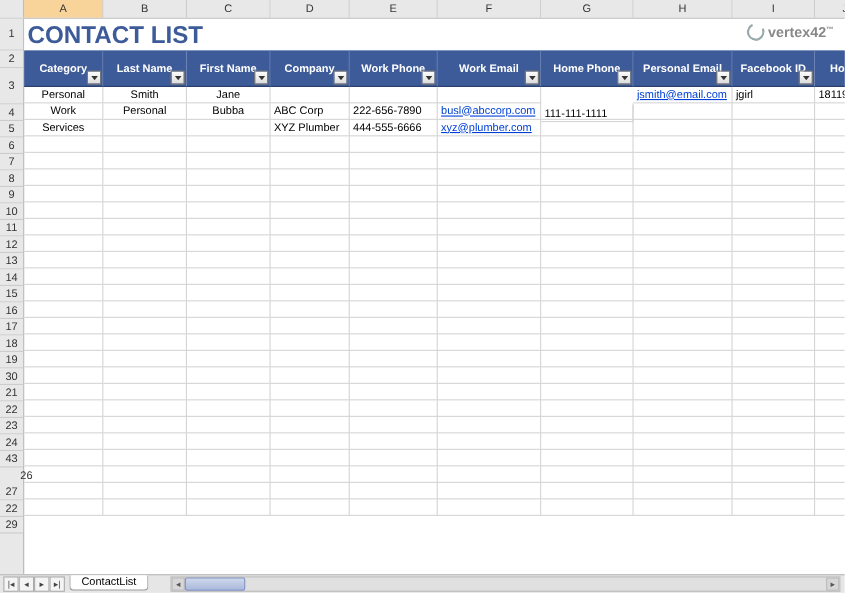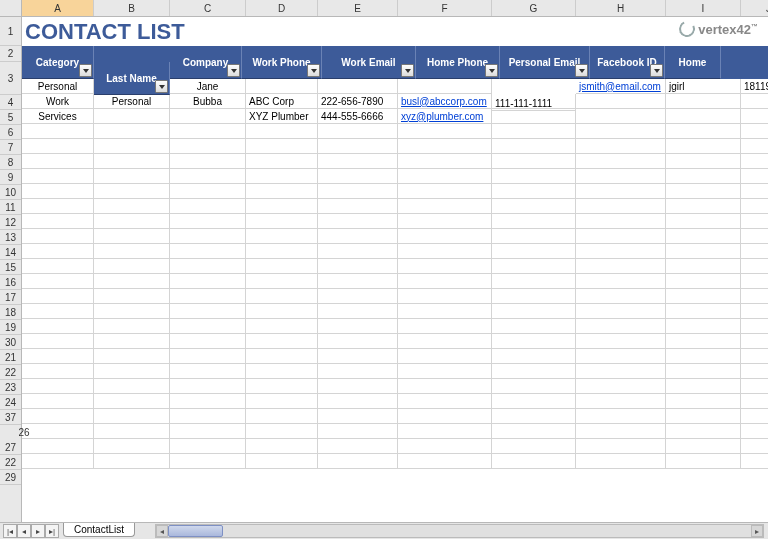--- a/index.html
+++ b/index.html
@@ -256,41 +256,45 @@
       <div class="row-header" style="height: 15px;">15</div>
       <div class="row-header" style="height: 15px;">16</div>
       <div class="row-header" style="height: 15px;">17</div>
       <div class="row-header" style="height: 15px;">18</div>
       <div class="row-header" style="height: 15px;">19</div>
       <div class="row-header" style="height: 15px;">30</div>
       <div class="row-header" style="height: 15px;">21</div>
       <div class="row-header" style="height: 15px;">22</div>
       <div class="row-header" style="height: 15px;">23</div>
       <div class="row-header" style="height: 15px;">24</div>
-      <div class="row-header" style="height: 15px;">37</div>
+      <div class="row-header" style="height: 15px;">43</div>
       <div class="row-header" style="height: 15px; margin-left: 24px;">26</div>
       <div class="row-header" style="height: 15px;">27</div>
       <div class="row-header" style="height: 15px;">22</div>
       <div class="row-header" style="height: 15px;">29</div>
     </div>
   <div class="grid" id="grid">
     <div class="logo">
       <div class="logo-ring"></div>
       <span class="logo-text"><span>vertex42</span><span class="logo-sup">™</span></span>
     </div>
   <div class="row title-row" style="height: 29px;">
         <div class="cell title-text" style="width: 300px; height: 100%; border: none;">CONTACT LIST</div>
       </div>
       <div class="row hdr-row" style="height: 33px;">
         <div class="hdr-cell" style="width: 72px; height: 100%;">
           <span>Category</span>
           <div class="filter-btn"></div>
         </div>
-        <div class="hdr-cell" style="width: 76px; height: 100%; margin-top: 16px;">
+        <div class="hdr-cell" style="width: 76px; height: 100%;">
           <span>Last Name</span>
+          <div class="filter-btn"></div>
+        </div>
+        <div class="hdr-cell" style="width: 76px; height: 100%;">
+          <span>First Name</span>
           <div class="filter-btn"></div>
         </div>
         <div class="hdr-cell" style="width: 72px; height: 100%;">
           <span>Company</span>
           <div class="filter-btn"></div>
         </div>
         <div class="hdr-cell" style="width: 80px; height: 100%;">
           <span>Work Phone</span>
           <div class="filter-btn"></div>
         </div>

